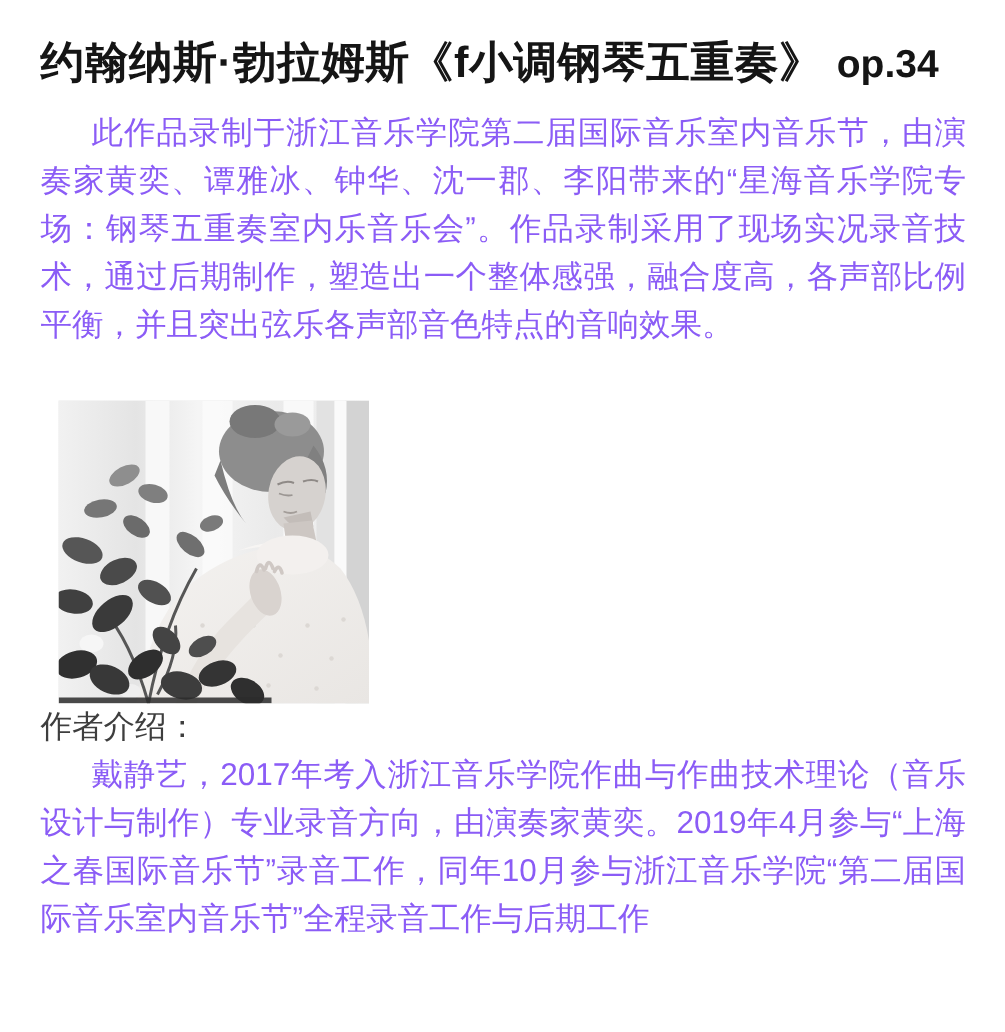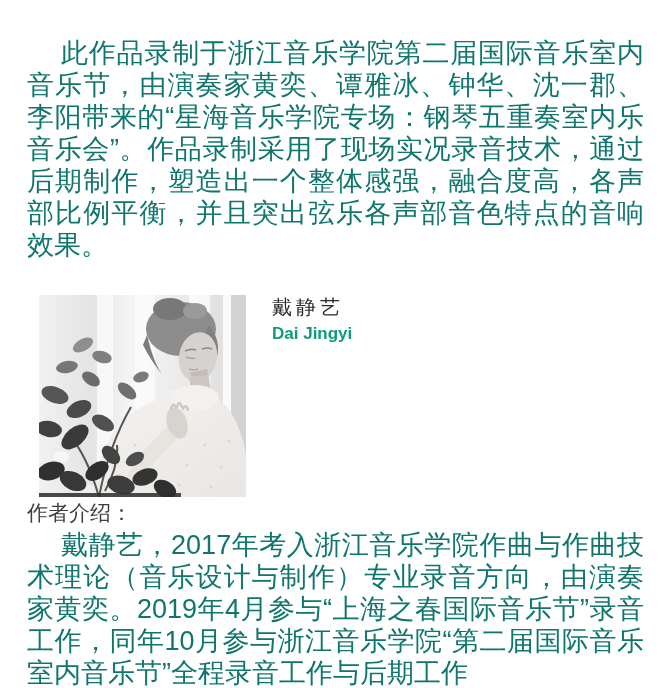--- a/index.html
+++ b/index.html
@@ -24,25 +24,25 @@
     letter-spacing: 0.5px;
     white-space: nowrap;
   }
   .title-opus {
     margin-left: 9px;
     font-size: 26px;
     letter-spacing: 0;
   }
 
   p.body-text {
-    font-size: 27px;
+    font-size: 21px;
     line-height: 32px;
     text-align: justify;
     text-indent: 34px;
-    color: #0f766e;
+    color: #8b5cf6;
   }
   .intro { margin-top: 13px; }
 
   .artist-block {
     margin-top: 34px;
     display: flex;
     align-items: flex-start;
   }
   .photo-frame {
     width: 207px;
@@ -78,20 +78,21 @@
     color: #3e3e3e;
   }
   .author-body { margin-top: 0; }
 </style>
 </head>
 <body>
 
 <div class="page">
   <div class="content">
 
+    <h1 class="title"><span>约翰纳斯·勃拉姆斯《f小调钢琴五重奏》</span><span class="title-opus">op.34</span></h1>
 
     <p class="body-text intro">此作品录制于浙江音乐学院第二届国际音乐室内音乐节，由演奏家黄奕、谭雅冰、钟华、沈一郡、李阳带来的“星海音乐学院专场：钢琴五重奏室内乐音乐会”。作品录制采用了现场实况录音技术，通过后期制作，塑造出一个整体感强，融合度高，各声部比例平衡，并且突出弦乐各声部音色特点的音响效果。</p>
 
     <div class="artist-block">
 
       <div class="photo-frame">
 
         <svg viewBox="0 0 207 202" xmlns="http://www.w3.org/2000/svg">
           <defs>
             <linearGradient id="bgGrad" x1="0" y1="0" x2="1" y2="0">
@@ -181,24 +182,20 @@
             <ellipse cx="82" cy="190" rx="14" ry="9" fill="#3d3d3d" transform="rotate(15 82 190)"></ellipse>
             <ellipse cx="106" cy="182" rx="13" ry="8" fill="#343434" transform="rotate(-20 106 182)"></ellipse>
             <ellipse cx="126" cy="194" rx="12" ry="8" fill="#2f2f2f" transform="rotate(30 126 194)"></ellipse>
             <ellipse cx="72" cy="160" rx="11" ry="7" fill="#444444" transform="rotate(45 72 160)"></ellipse>
             <ellipse cx="96" cy="164" rx="10" ry="6" fill="#4e4e4e" transform="rotate(-30 96 164)"></ellipse>
             <rect x="0" y="198" width="142" height="4" fill="#2c2c2c" opacity="0.85"></rect>
           </g>
         </svg>
       </div>
 
-      <div class="caption">
-        <div class="caption-cn">戴静艺</div>
-        <div class="caption-en" style="color: rgb(15, 156, 120);">Dai Jingyi</div>
-      </div>
     </div>
 
     <div class="author-section">
       <div class="author-heading">作者介绍：</div>
       <p class="body-text author-body">戴静艺，2017年考入浙江音乐学院作曲与作曲技术理论（音乐设计与制作）专业录音方向，由演奏家黄奕。2019年4月参与“上海之春国际音乐节”录音工作，同年10月参与浙江音乐学院“第二届国际音乐室内音乐节”全程录音工作与后期工作</p>
     </div>
 
   </div>
 </div>
 

